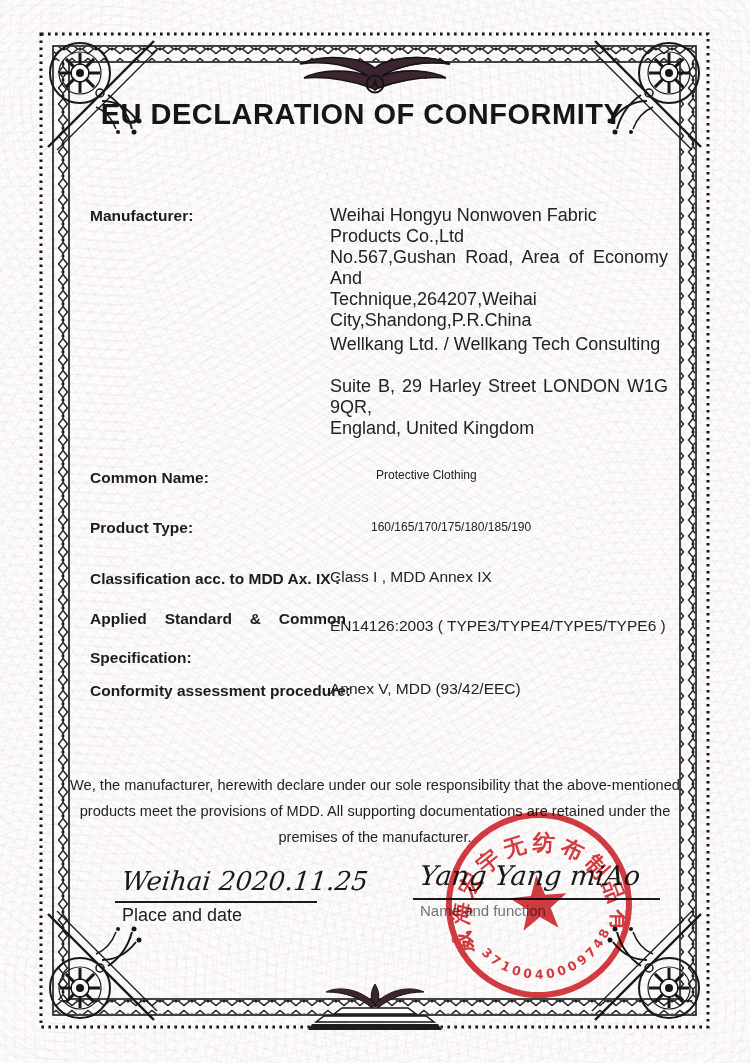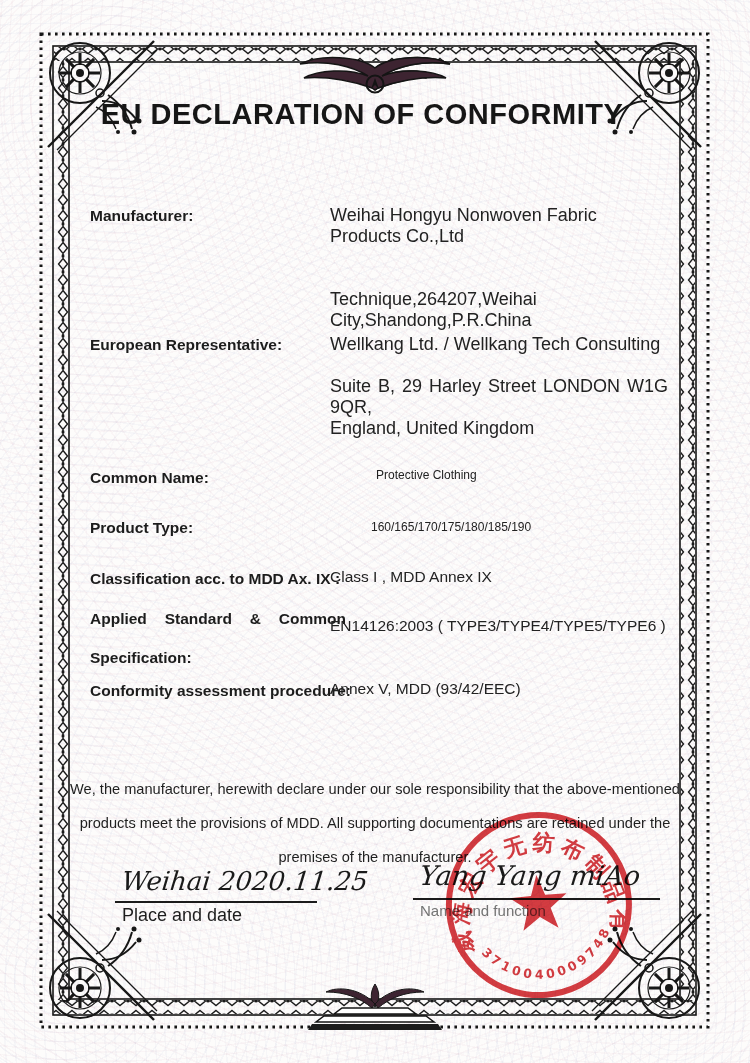--- a/index.html
+++ b/index.html
@@ -30,21 +30,21 @@
   }
   .lbl{position:absolute;font-size:15.5px;font-weight:700;color:#1c1c1c;white-space:nowrap;}
   .val{position:absolute;font-size:15.5px;color:#222;white-space:nowrap;}
   .val-line{position:absolute;left:330px;width:338px;font-size:18px;color:#222;}
   .just{text-align:justify;text-align-last:justify;white-space:normal;}
   .lbl-wrap{position:absolute;left:90px;width:256px;font-size:15.5px;font-weight:700;color:#1c1c1c;}
   .big-val{font-size:12px;margin-left:36px;}
 
   .declaration{
     position:absolute;left:57px;top:772px;width:636px;
-    text-align:center;font-size:14.6px;line-height:34px;color:#1f1f1f;
+    text-align:center;font-size:14.6px;line-height:26px;color:#1f1f1f;
   }
 
   .hand{
     font-family:"DejaVu Serif", serif;
     font-style:italic;color:#1a1a1a;
     transform:skewX(-6deg);
     white-space:nowrap;
   }
   .sig-left-hand{position:absolute;left:122px;top:866px;font-size:26px;}
   .sig-left-line{position:absolute;left:115px;top:901px;width:202px;border-top:2px solid #1b1b1b;}
@@ -138,23 +138,23 @@
     <use href="#corn" transform="translate(705,1024) scale(-1,-1)"></use>
 
     <use href="#wing" transform="translate(290,54)"></use>
     <use href="#base" transform="translate(290,980)"></use>
   </svg>
 
   <div class="title">EU DECLARATION OF CONFORMITY</div>
 
   <div class="lbl" style="left:90px;top:207px">Manufacturer:</div>
   <div class="val-line" style="top:205px">Weihai Hongyu Nonwoven Fabric Products Co.,Ltd</div>
+  <div class="val-line just" style="top:247px">No.567,Gushan Road, Area of Economy And</div>
   <div class="val-line" style="top:289px">Technique,264207,Weihai City,Shandong,P.R.China</div>
 
-  <div class="lbl" style="left:90px;top:336px">European Representative:</div>
   <div class="val-line" style="top:334px">Wellkang Ltd. / Wellkang Tech Consulting</div>
   <div class="val-line just" style="top:376px">Suite B, 29 Harley Street LONDON W1G 9QR,</div>
   <div class="val-line" style="top:418px">England, United Kingdom</div>
 
   <div class="lbl" style="left:90px;top:469px">Common Name:</div>
   <div class="val big-val" style="left:340px;top:468px">Protective Clothing</div>
 
   <div class="lbl" style="left:90px;top:519px">Product Type:</div>
   <div class="val big-val" style="left:335px;top:520px">160/165/170/175/180/185/190</div>
 

